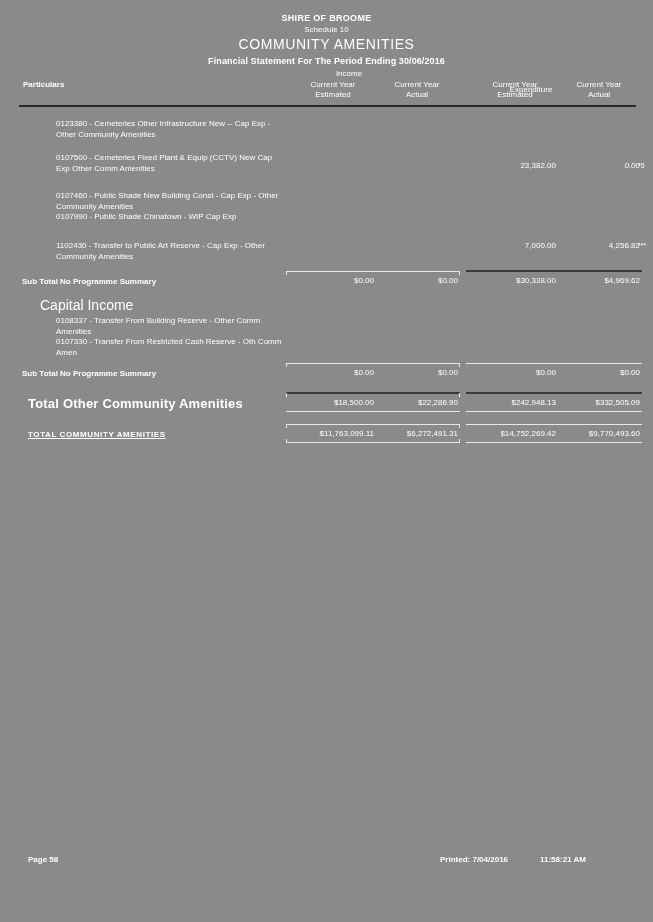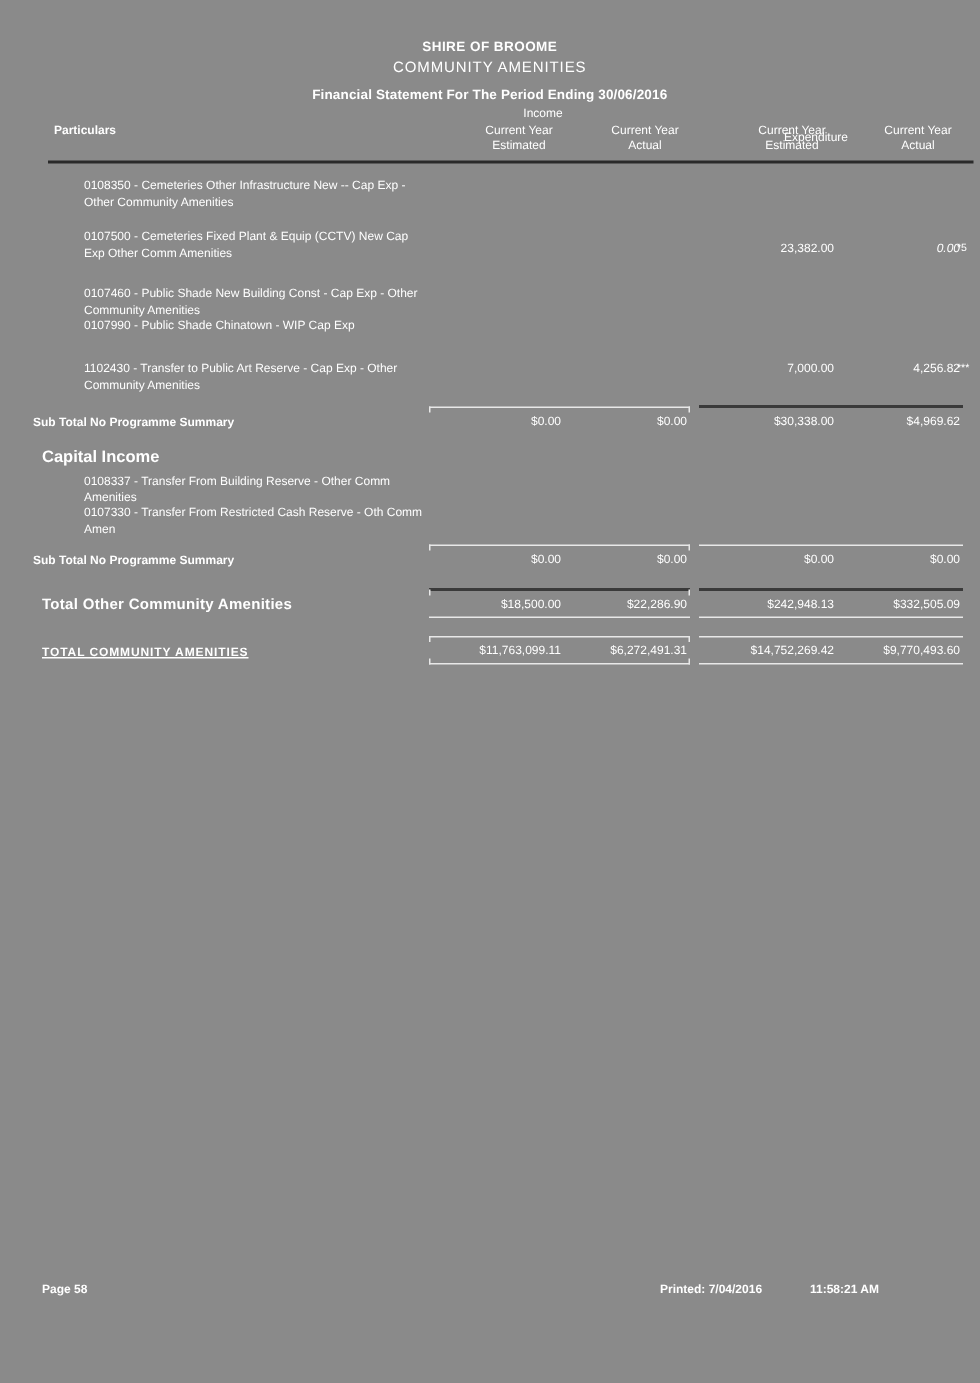--- a/index.html
+++ b/index.html
@@ -15,41 +15,41 @@
     overflow: hidden;
     position: relative;
     -webkit-font-smoothing: none;
   }
 
   .page {
     position: relative;
     width: 653px;
     height: 922px;
     box-sizing: border-box;
-    padding: 14px;
+    padding: 1px;
   }
 
   
   .title-block {
     text-align: center;
     padding-top: 12px;
   }
   .org-name {
     font-size: 9px;
     font-weight: bold;
     letter-spacing: 0.3px;
     line-height: 11px;
   }
   .schedule {
     font-size: 8px;
     font-weight: normal;
     line-height: 11px;
   }
   .doc-title {
-    font-size: 10px;
+    font-size: 14px;
     font-weight: normal;
     letter-spacing: 0.6px;
     line-height: 16px;
     margin-top: 1px;
   }
   .period {
     font-size: 9px;
     font-weight: bold;
     line-height: 13px;
     margin-top: 3px;
@@ -164,29 +164,29 @@
 
   .sub-label {
     position: absolute;
     left: 22px;
     font-size: 8px;
     font-weight: bold;
     line-height: 11px;
   }
   .section-label {
     position: absolute;
+    left: 40px;
+    font-size: 14px;
+    font-weight: normal;
+    line-height: 11px;
+  }
+  .total-label {
+    position: absolute;
     left: 28px;
-    font-size: 11px;
-    font-weight: bold;
-    line-height: 11px;
-  }
-  .total-label {
-    position: absolute;
-    left: 28px;
-    font-size: 10px;
+    font-size: 13px;
     font-weight: bold;
     line-height: 11px;
     letter-spacing: 0.2px;
   }
   .grand-label {
     position: absolute;
     left: 28px;
     font-size: 8px;
     font-weight: bold;
     line-height: 11px;
@@ -207,20 +207,21 @@
   .footer .printed { position: absolute; left: 440px; }
   .footer .time { position: absolute; left: 540px; }
 </style>
 </head>
 <body>
 
 <div class="page">
 
   <div class="title-block">
     <div class="org-name">SHIRE OF BROOME</div>
+    <div class="schedule">Schedule 10</div>
     <div class="doc-title">COMMUNITY AMENITIES</div>
     <div class="period">Financial Statement For The Period Ending 30/06/2016</div>
   </div>
 
   <div class="header-area">
     <div class="particulars-label">Particulars</div>
 
     <div class="grp-label grp-income">Income</div>
     <div class="grp-label grp-expend">Expenditure</div>
 
@@ -240,21 +241,21 @@
       <div>Current Year</div>
       <div>Actual</div>
     </div>
 
     <div class="rule-top"></div>
   </div>
 
   <div class="table">
 
     <div class="abs" style="top:6px;">
-      <div class="desc">0108350 - Cemeteries Other Infrastructure New -- Cap Exp - Other Community Amenities</div>
+      <div class="desc">0123380 - Cemeteries Other Infrastructure New -- Cap Exp - Other Community Amenities</div>
       <div class="amt a1"></div>
       <div class="amt a2"></div>
       <div class="amt a3"></div>
       <div class="amt a4"></div>
     </div>
 
     <div class="abs" style="top:40px;">
       <div class="desc">0107500 - Cemeteries Fixed Plant &amp; Equip (CCTV) New Cap Exp Other Comm Amenities</div>
       <div class="amt a1"></div>
       <div class="amt a2"></div>

